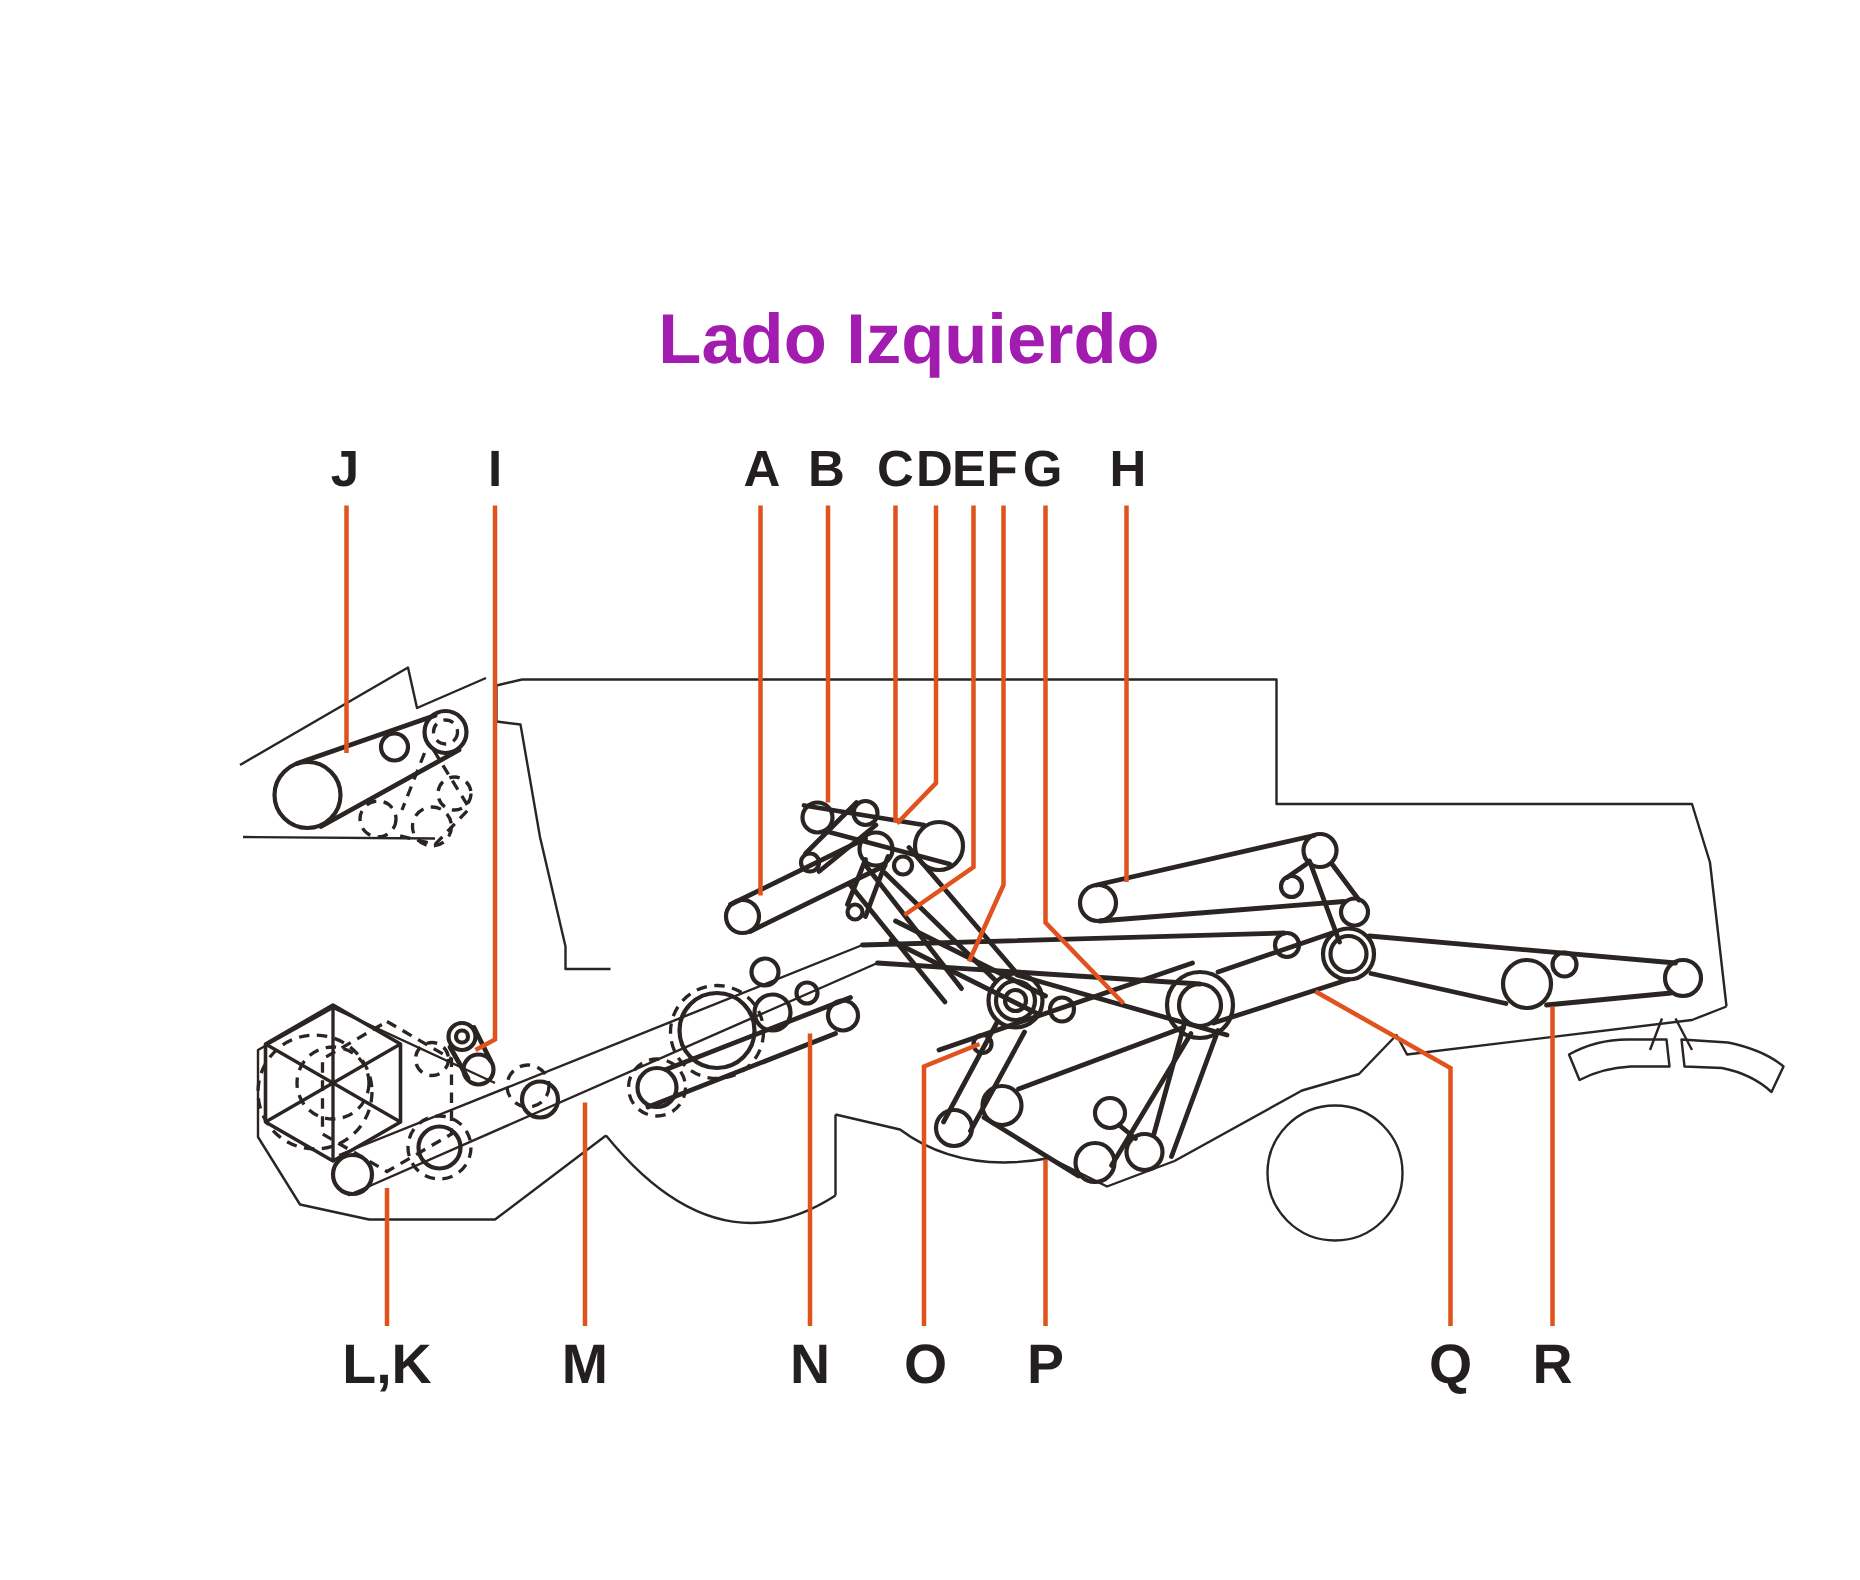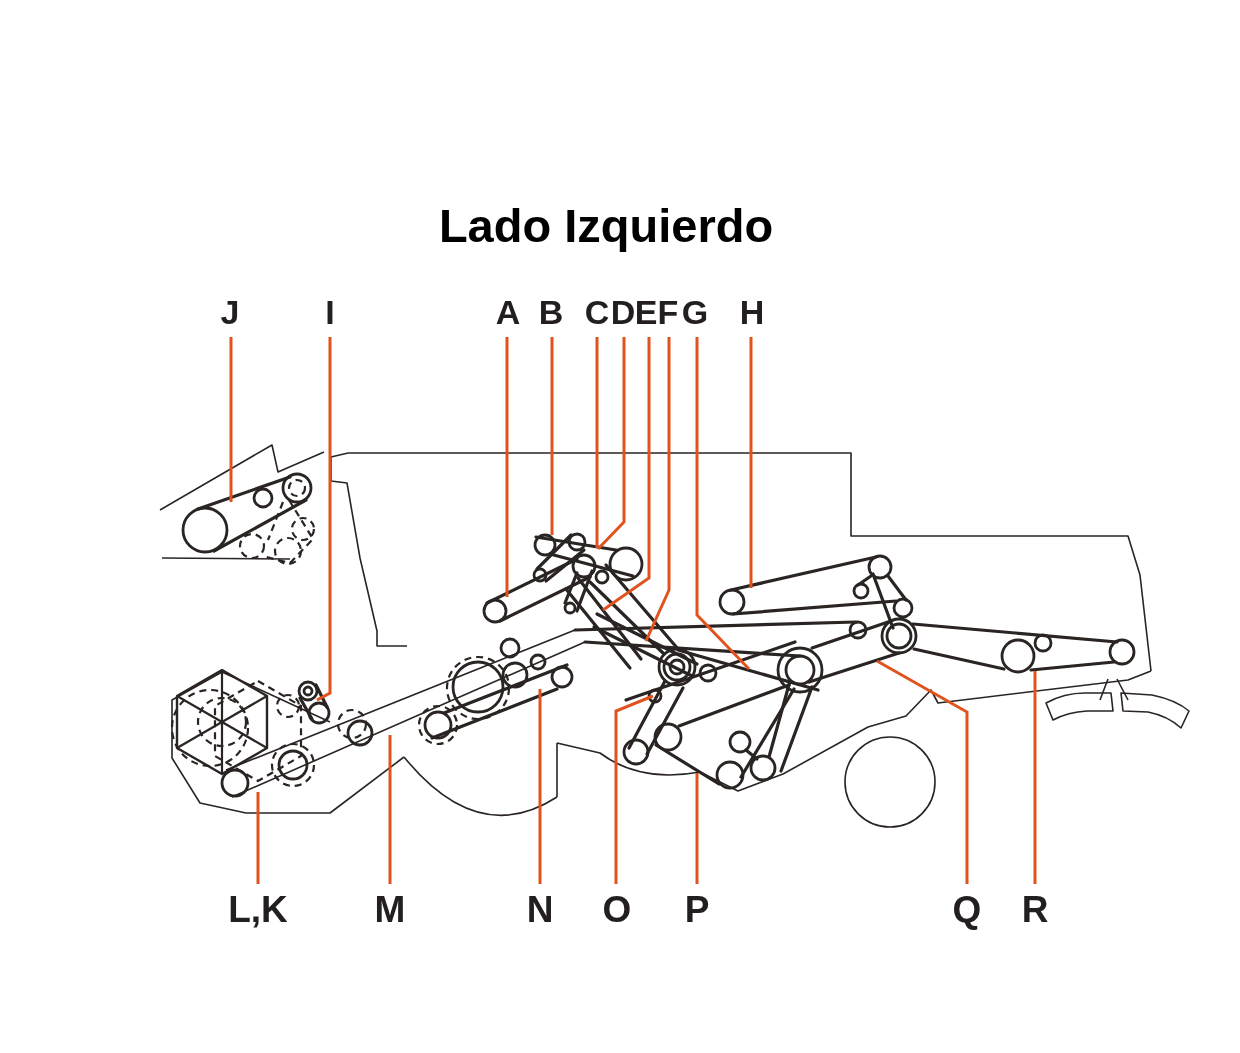--- a/index.html
+++ b/index.html
@@ -1,20 +1,20 @@
 <!DOCTYPE html>
 <html><head>
 <meta charset="utf-8">
 <style>
   html,body{margin:0;padding:0;background:#ffffff;}
   body{width:1240px;height:1053px;position:relative;overflow:hidden;
        font-family:"Liberation Sans",sans-serif;}
   .stage{position:absolute;inset:0;}
   .title{position:absolute;top:198px;left:0;width:1212px;text-align:center;
-         font-size:47px;font-weight:bold;color:#000000;letter-spacing:0px;}
+         font-size:47px;font-weight:bold;color:#a21caf;letter-spacing:0px;}
   svg{position:absolute;top:0;left:0;}
   svg text{font-family:"Liberation Sans",sans-serif;font-weight:bold;fill:#231f20;}
 </style>
 </head>
 <body>
 
 <div class="stage">
   <svg width="1240" height="1053" viewBox="0 0 1240 1053" xmlns="http://www.w3.org/2000/svg">
       <path d="M348,453 L851,453 L851,536 L1128,536 L1140,575 L1151,671" fill="none" stroke="#2a2422" stroke-width="1.6" stroke-linejoin="round"></path>
       <path d="M1151,671 L1128,680 L938,703 L931,690 L906,716 L868,727 L783,774 L738,791 L700,772" fill="none" stroke="#2a2422" stroke-width="1.6" stroke-linejoin="round"></path>

